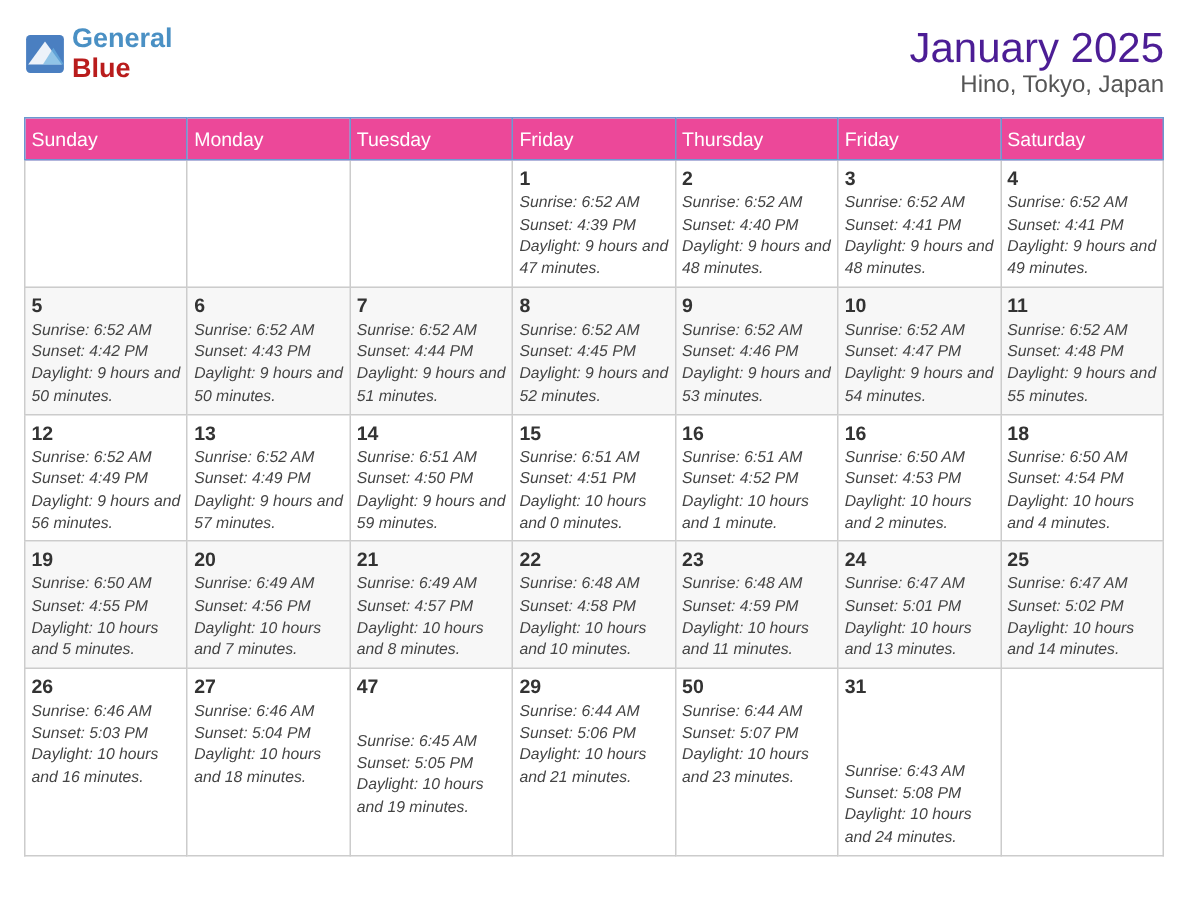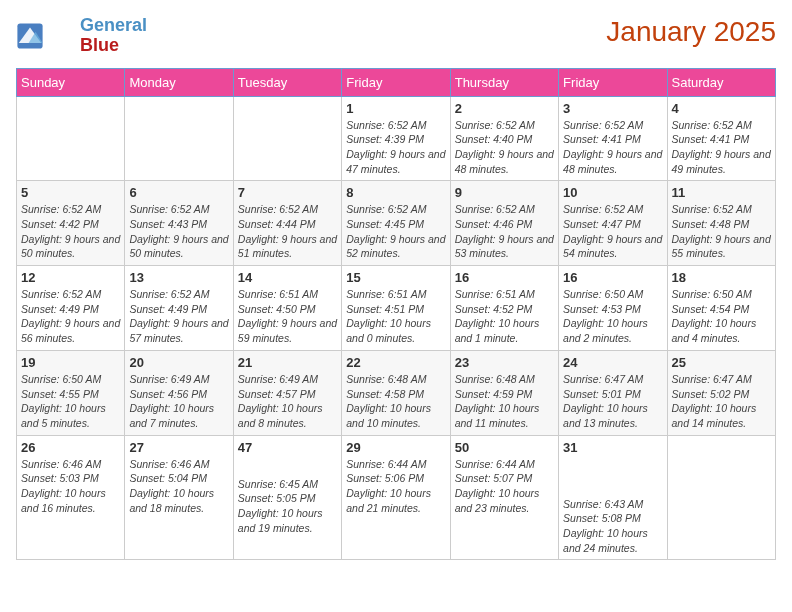--- a/index.html
+++ b/index.html
@@ -22,33 +22,32 @@
       gap: 4px;
     }
     .logo-text {
       font-size: 18px;
       font-weight: bold;
       color: #333;
       line-height: 1.1;
     }
     .logo-text span {
       color: #4a90c4;
-      margin-left: 32px;
     }
     .logo-icon {
       width: 28px;
       height: 28px;
     }
     .title-block {
       text-align: right;
     }
     .title-block h1 {
       font-size: 28px;
       font-weight: normal;
-      color: #c2410c;
+      color: #4c1d95;
     }
     .title-block h2 {
       font-size: 16px;
       font-weight: normal;
       color: #555;
     }
     .calendar {
       width: 100%;
       border-collapse: collapse;
       font-size: 11px;
@@ -99,20 +98,21 @@
       <polygon points="20,8 36,30 4,30" fill="white" opacity="0.9"></polygon>
       <polygon points="28,14 38,30 18,30" fill="#6ab0e0" opacity="0.7"></polygon>
     </svg>
     <div class="logo-text">
       <div><span>General</span></div>
       <div><span style="color:#b91c1c">Blue</span></div>
     </div>
   </div>
   <div class="title-block">
     <h1>January 2025</h1>
+    <h2>Hino, Tokyo, Japan</h2>
   </div>
 </div>
 
 <table class="calendar">
   <thead>
     <tr>
         <th>Sunday</th>
         <th>Monday</th>
         <th>Tuesday</th>
         <th>Friday</th>

